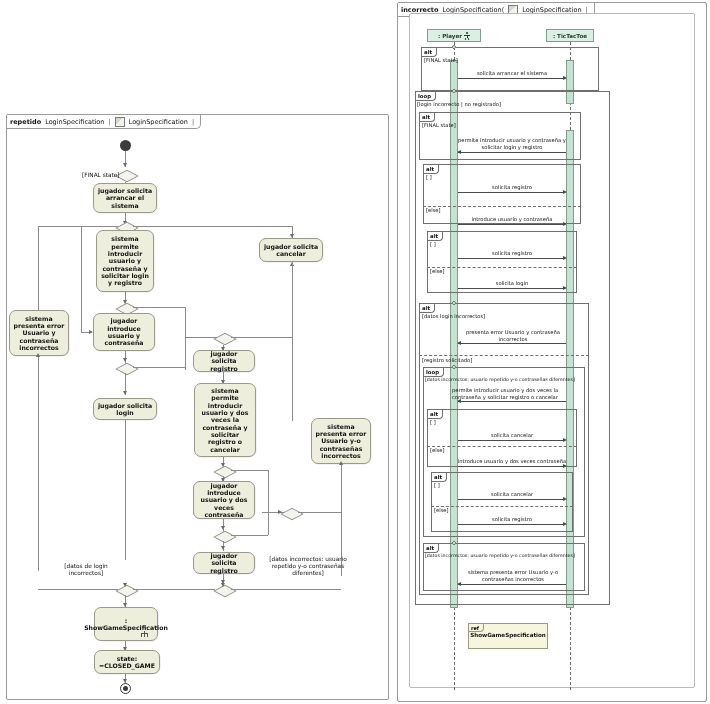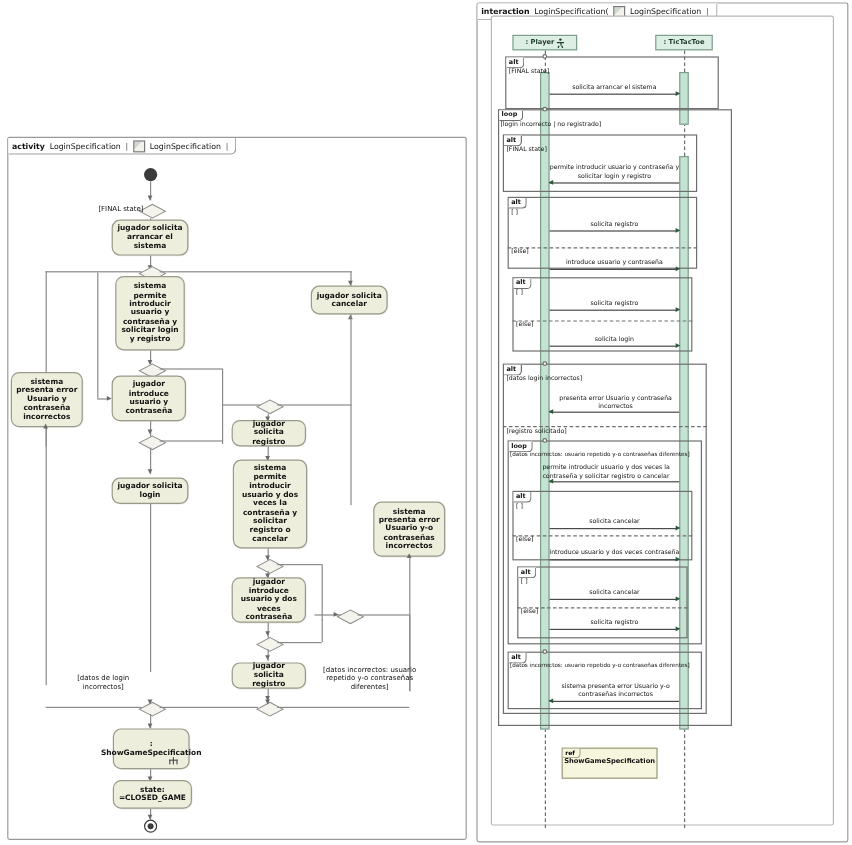--- a/index.html
+++ b/index.html
@@ -76,21 +76,21 @@
   .ref-txt{position:absolute;left:0;right:0;top:8px;text-align:center;
            font-size:5.6px;font-weight:bold;color:#111;}
   .occ{position:absolute;width:4px;height:4px;border-radius:50%;
        border:1px solid #6f6f6f;background:#fff;box-sizing:border-box;}
 </style>
 </head>
 <body>
 
 <div class="frame" style="left:6px;top:114px;width:381px;height:584px;">
   <div class="frame-tab">
-    <b>activity</b>
+    <b>repetido</b>
     <span>LoginSpecification</span>
     <span class="tab-sep">|</span>
     <span class="mini-icon"></span>
     <span>LoginSpecification</span>
     <span class="tab-sep">|</span>
   </div>
 </div>
 
 <div class="initial" style="left:120px;top:140px;"></div>
 <div class="ln lnv" style="left:125px;top:151px;height:16px;"></div>
@@ -232,21 +232,21 @@
 <div class="ln lnv" style="left:125px;top:641px;height:11px;"></div>
 <div class="arrowd" style="left:123px;top:647px;"></div>
 
 <div class="act-node" style="left:94px;top:650px;width:66px;height:24px;">state: =CLOSED_GAME</div>
 <div class="ln lnv" style="left:125px;top:674px;height:9px;"></div>
 <div class="arrowd" style="left:123px;top:679px;"></div>
 <div class="final" style="left:120px;top:683px;"></div>
 
 <div class="frame" style="left:397px;top:2px;width:308px;height:698px;">
   <div class="frame-tab">
-    <b>interaction</b>
+    <b>incorrecto</b>
     <span>LoginSpecification(</span>
     <span class="mini-icon"></span>
     <span>LoginSpecification</span>
     <span class="tab-sep">|</span>
   </div>
 </div>
 
 <div class="frame" style="left:409px;top:13px;width:284px;height:673px;border-color:#b8b8b8;"></div>
 
 <div class="lifehead" style="left:427px;top:29px;width:54px;height:13px;">

